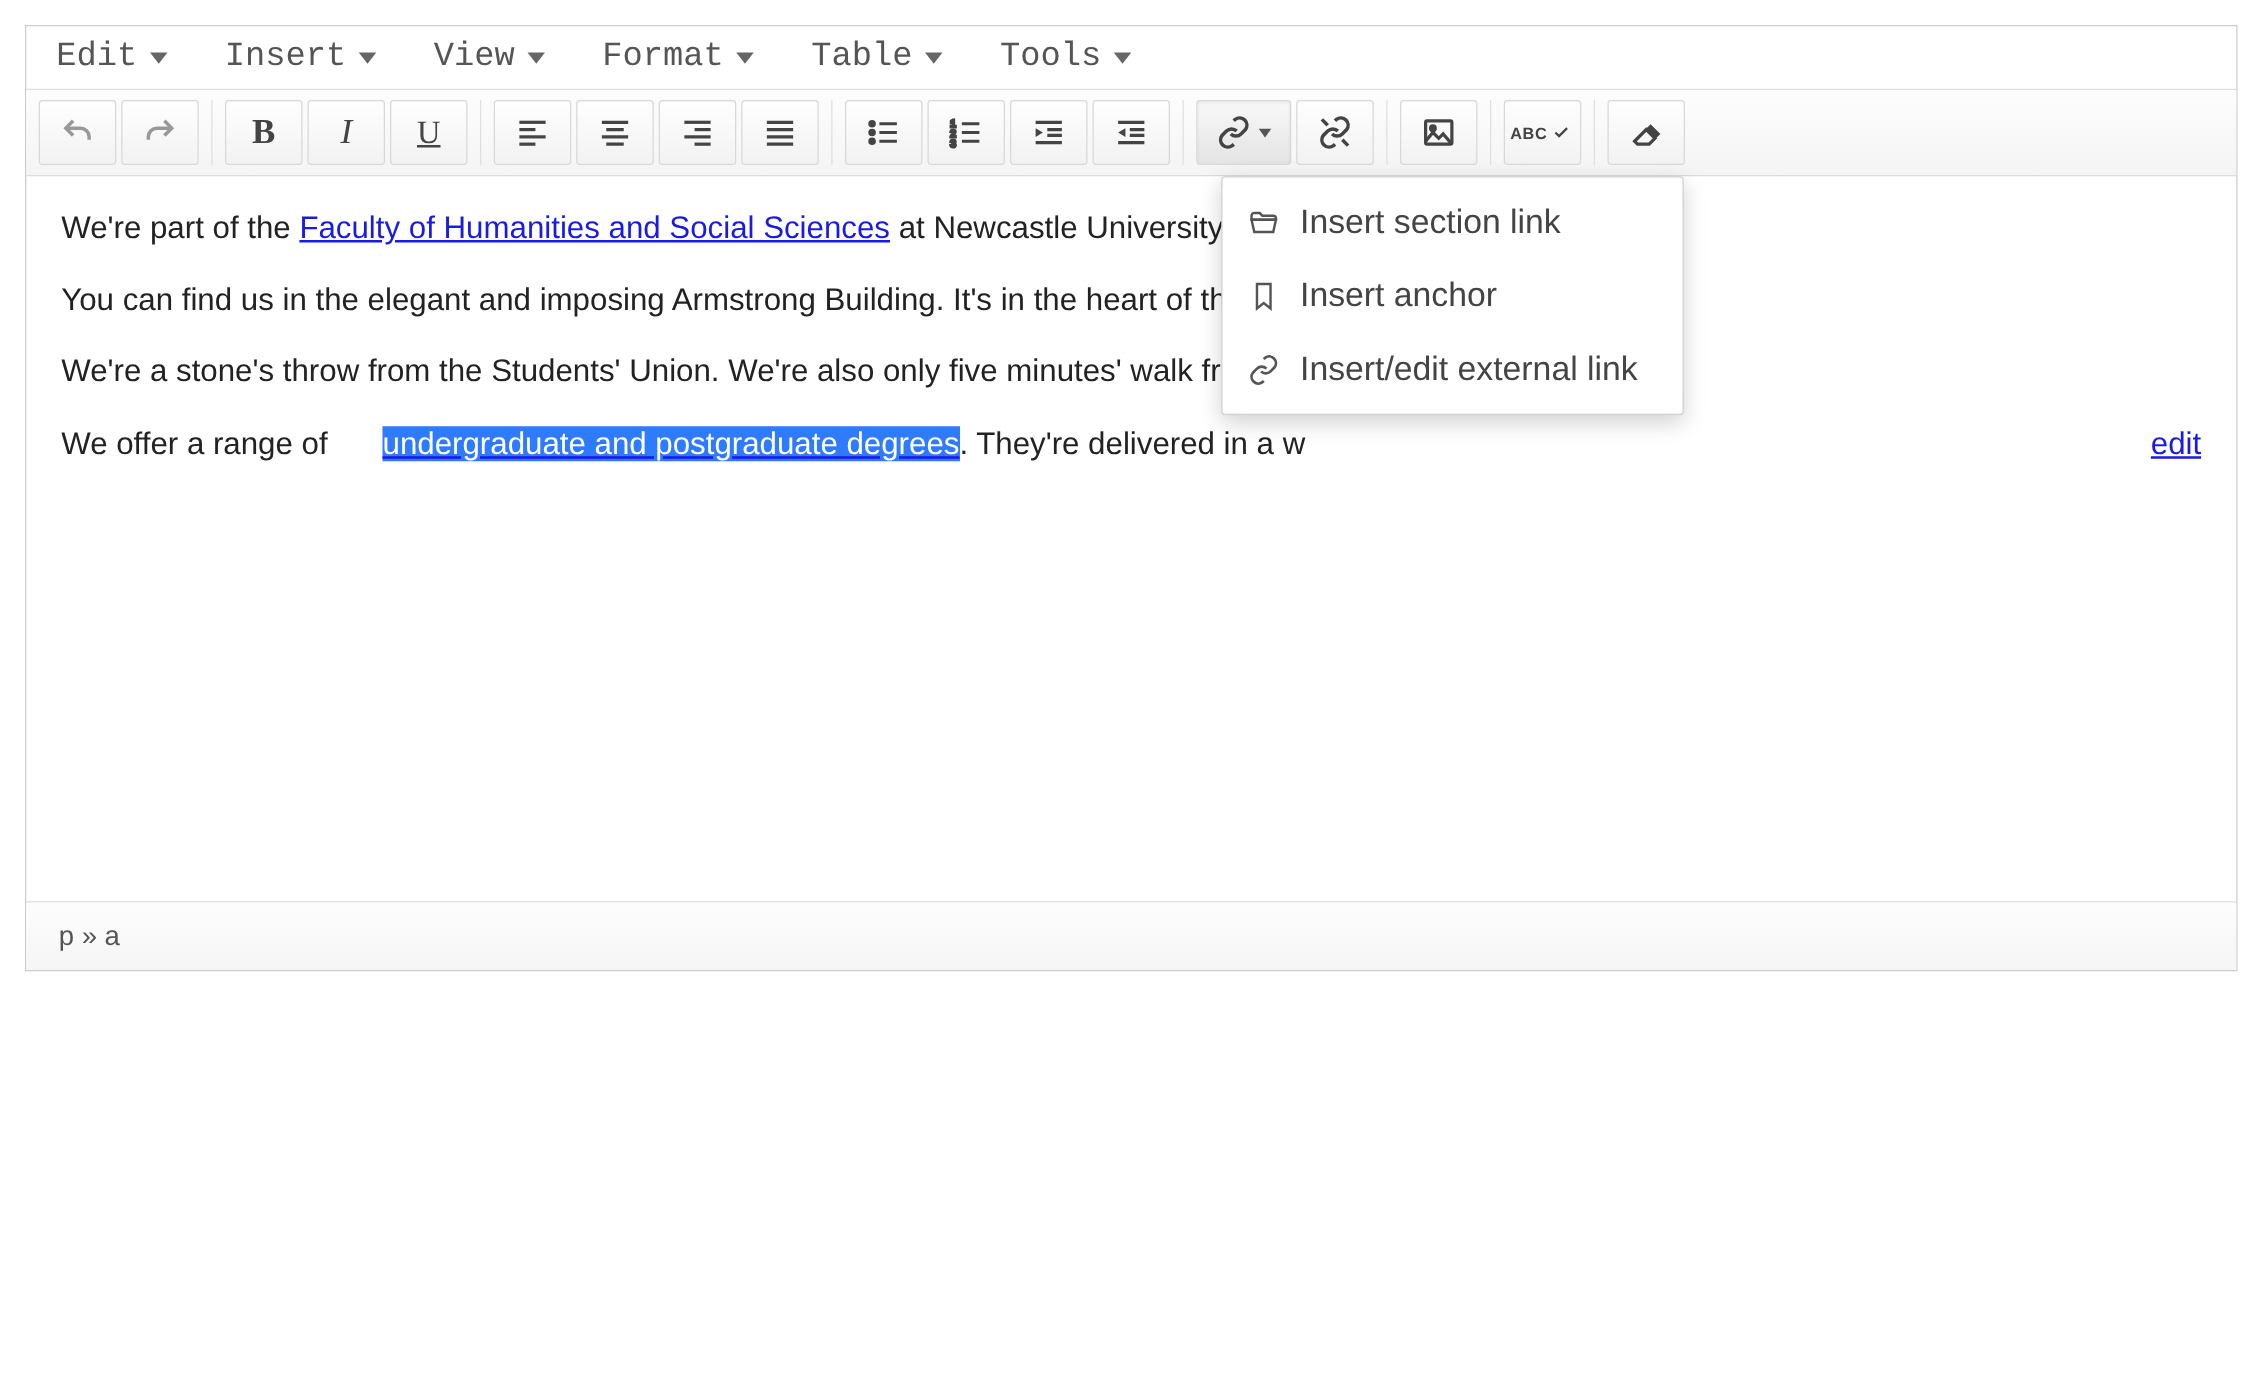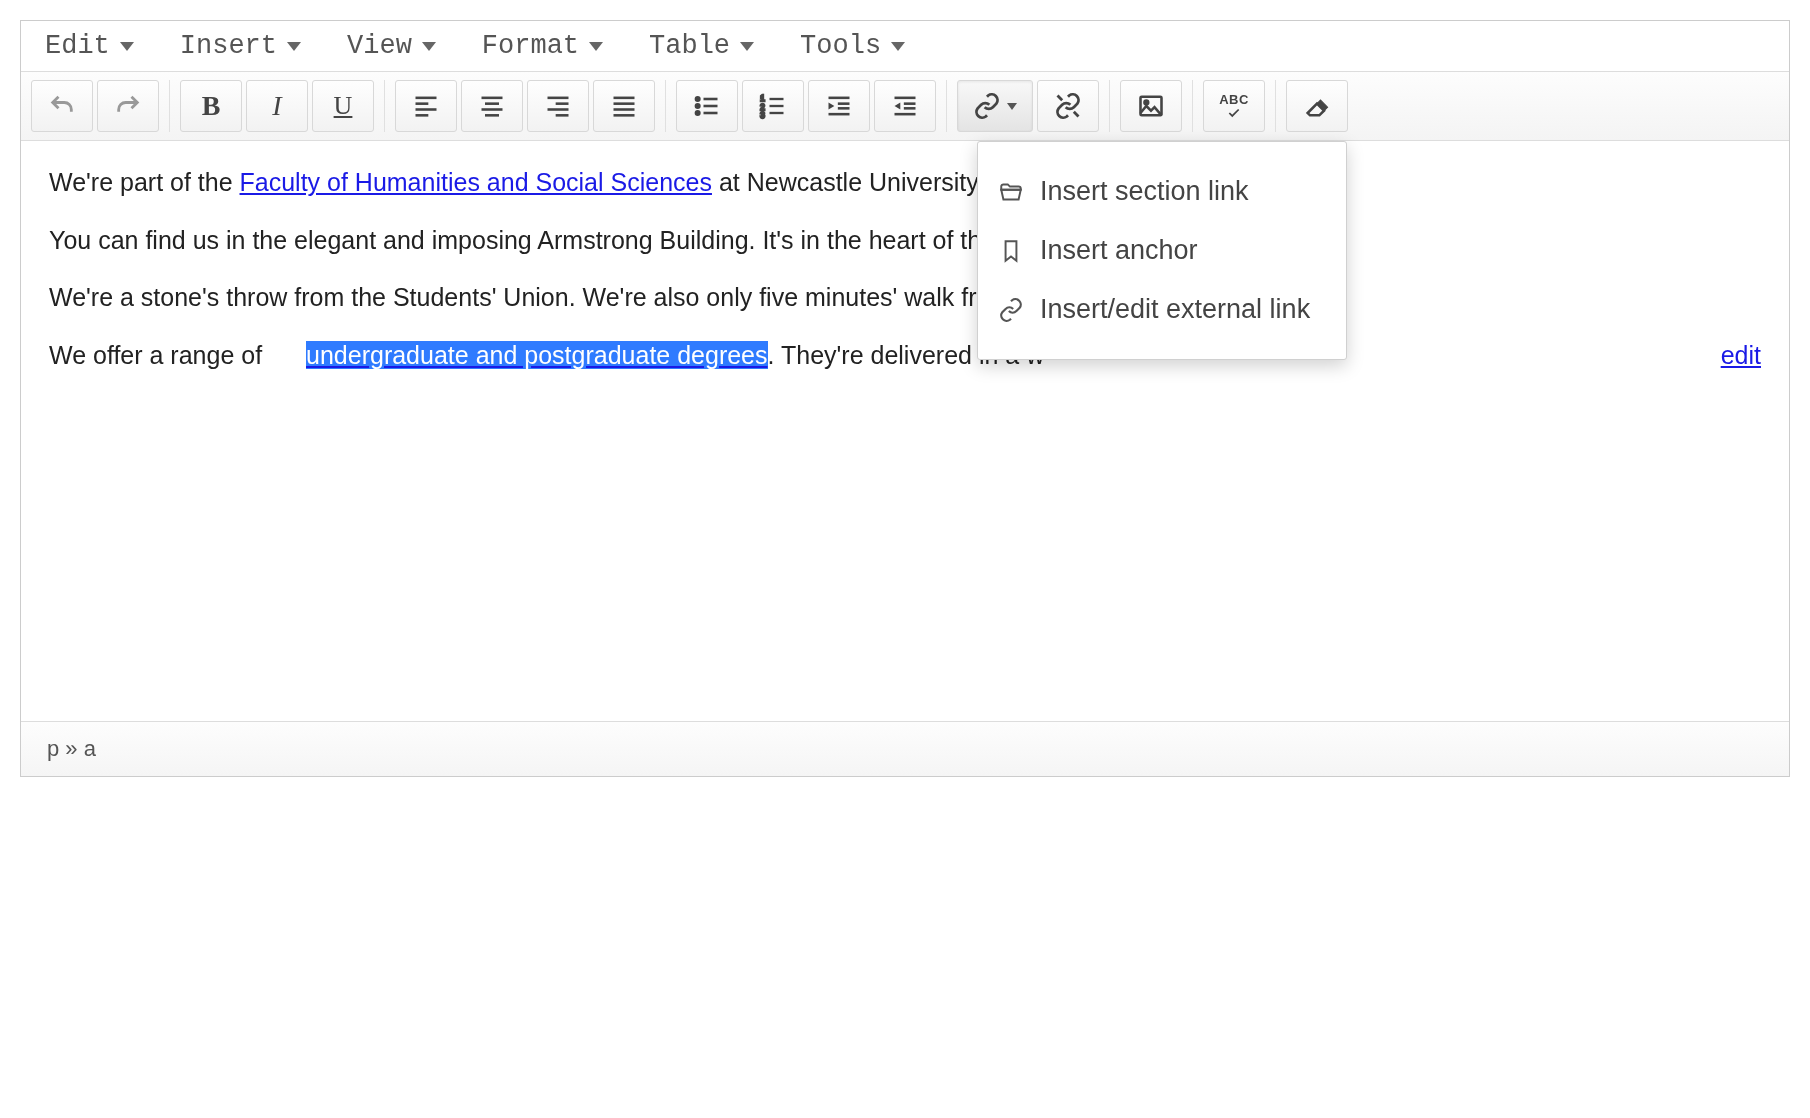--- a/index.html
+++ b/index.html
@@ -90,21 +90,21 @@
     .dropdown {
       position: absolute;
       top: 0px;
       left: 956px;
       width: 370px;
       background: #fff;
       border: 1px solid #d0d0d0;
       border-radius: 3px;
       box-shadow: 0 6px 18px rgba(0,0,0,.18);
       z-index: 100;
-      padding: 20px 0;
+      padding: 6px 0;
     }
     .dd-item {
       display: flex;
       align-items: center;
       gap: 16px;
       padding: 14px 20px;
       font-size: 27px;
       color: #444;
       cursor: pointer;
     }
@@ -277,21 +277,21 @@
       <div class="tb-btn">
         <svg viewBox="0 0 24 24" fill="none" stroke="#444" stroke-width="2.2">
             <rect x="3" y="4" width="18" height="16" rx="1"></rect>
             <circle cx="8" cy="9" r="1.6" fill="#444"></circle>
             <path d="M3 18l5-6 4 4 3-3 6 7"></path>
           </svg>
       </div>
     </div>
 
     <div class="btn-group">
-      <div class="tb-btn" style="flex-direction:column;gap:0;line-height:1;">
+      <div class="tb-btn" style="flex-direction:row;gap:0;line-height:1;">
         <span style="font-size:13px;font-weight:600;letter-spacing:.5px;">ABC</span>
         <svg viewBox="0 0 24 24" fill="none" stroke="#444" stroke-width="3" style="width:22px;height:14px;">
             <polyline points="4,12 9,17 20,6"></polyline>
           </svg>
       </div>
     </div>
 
     <div class="btn-group" style="border-right:none;">
       <div class="tb-btn">
         <svg viewBox="0 0 24 24" fill="#444" stroke="#444" stroke-width="1">

